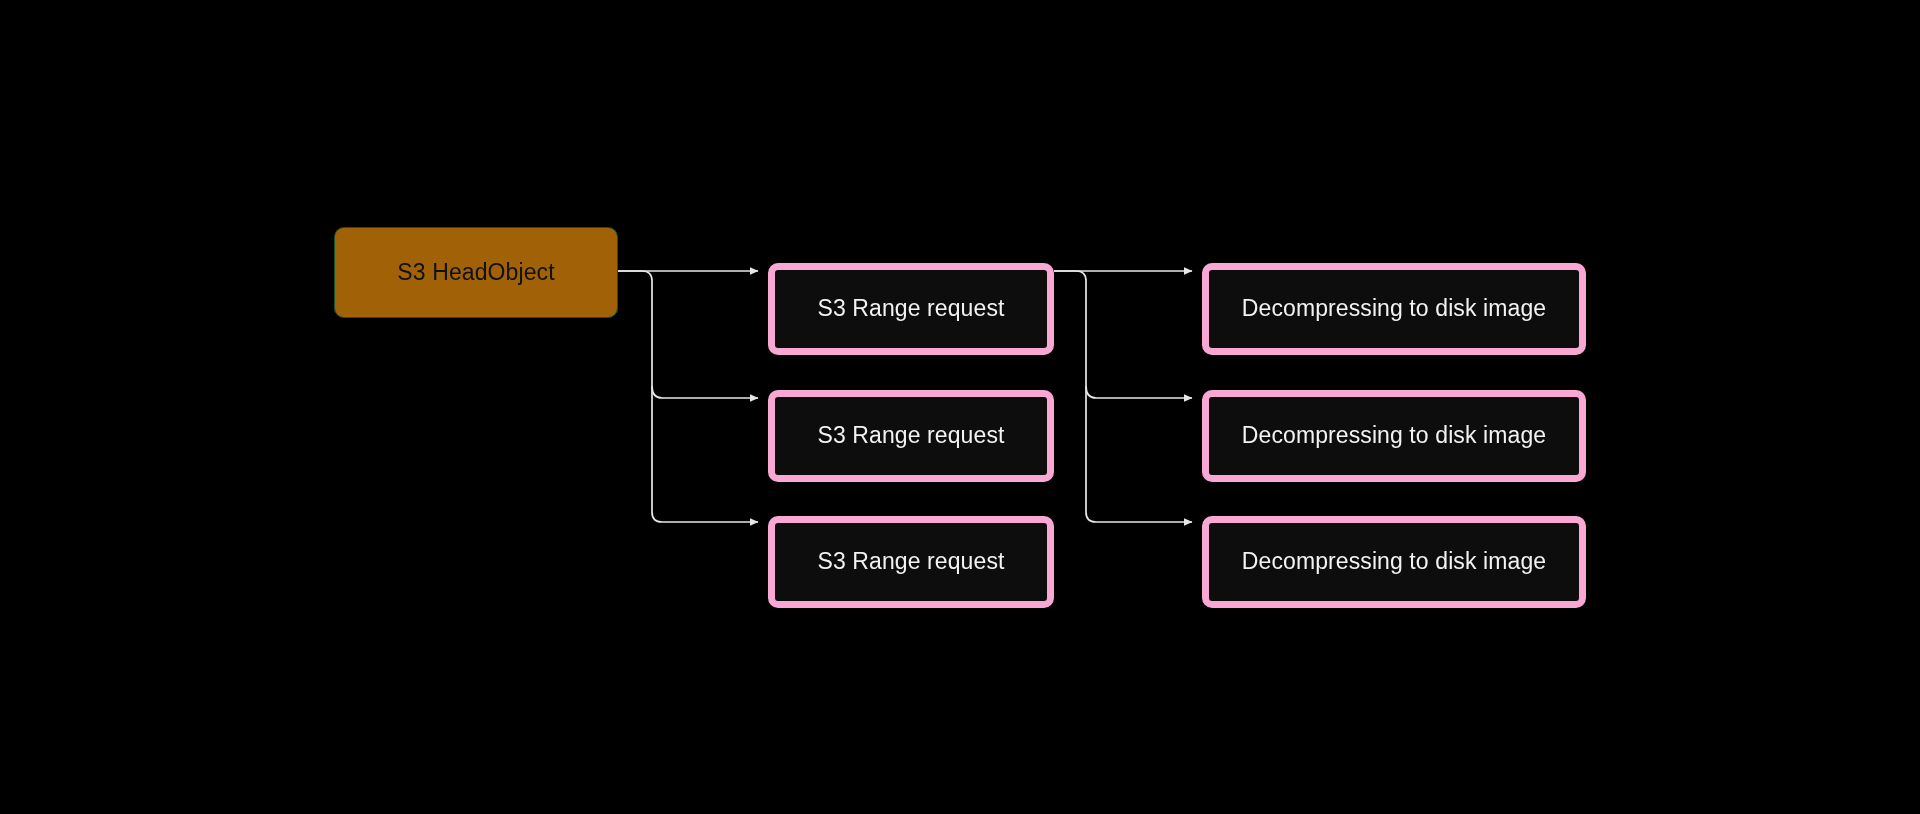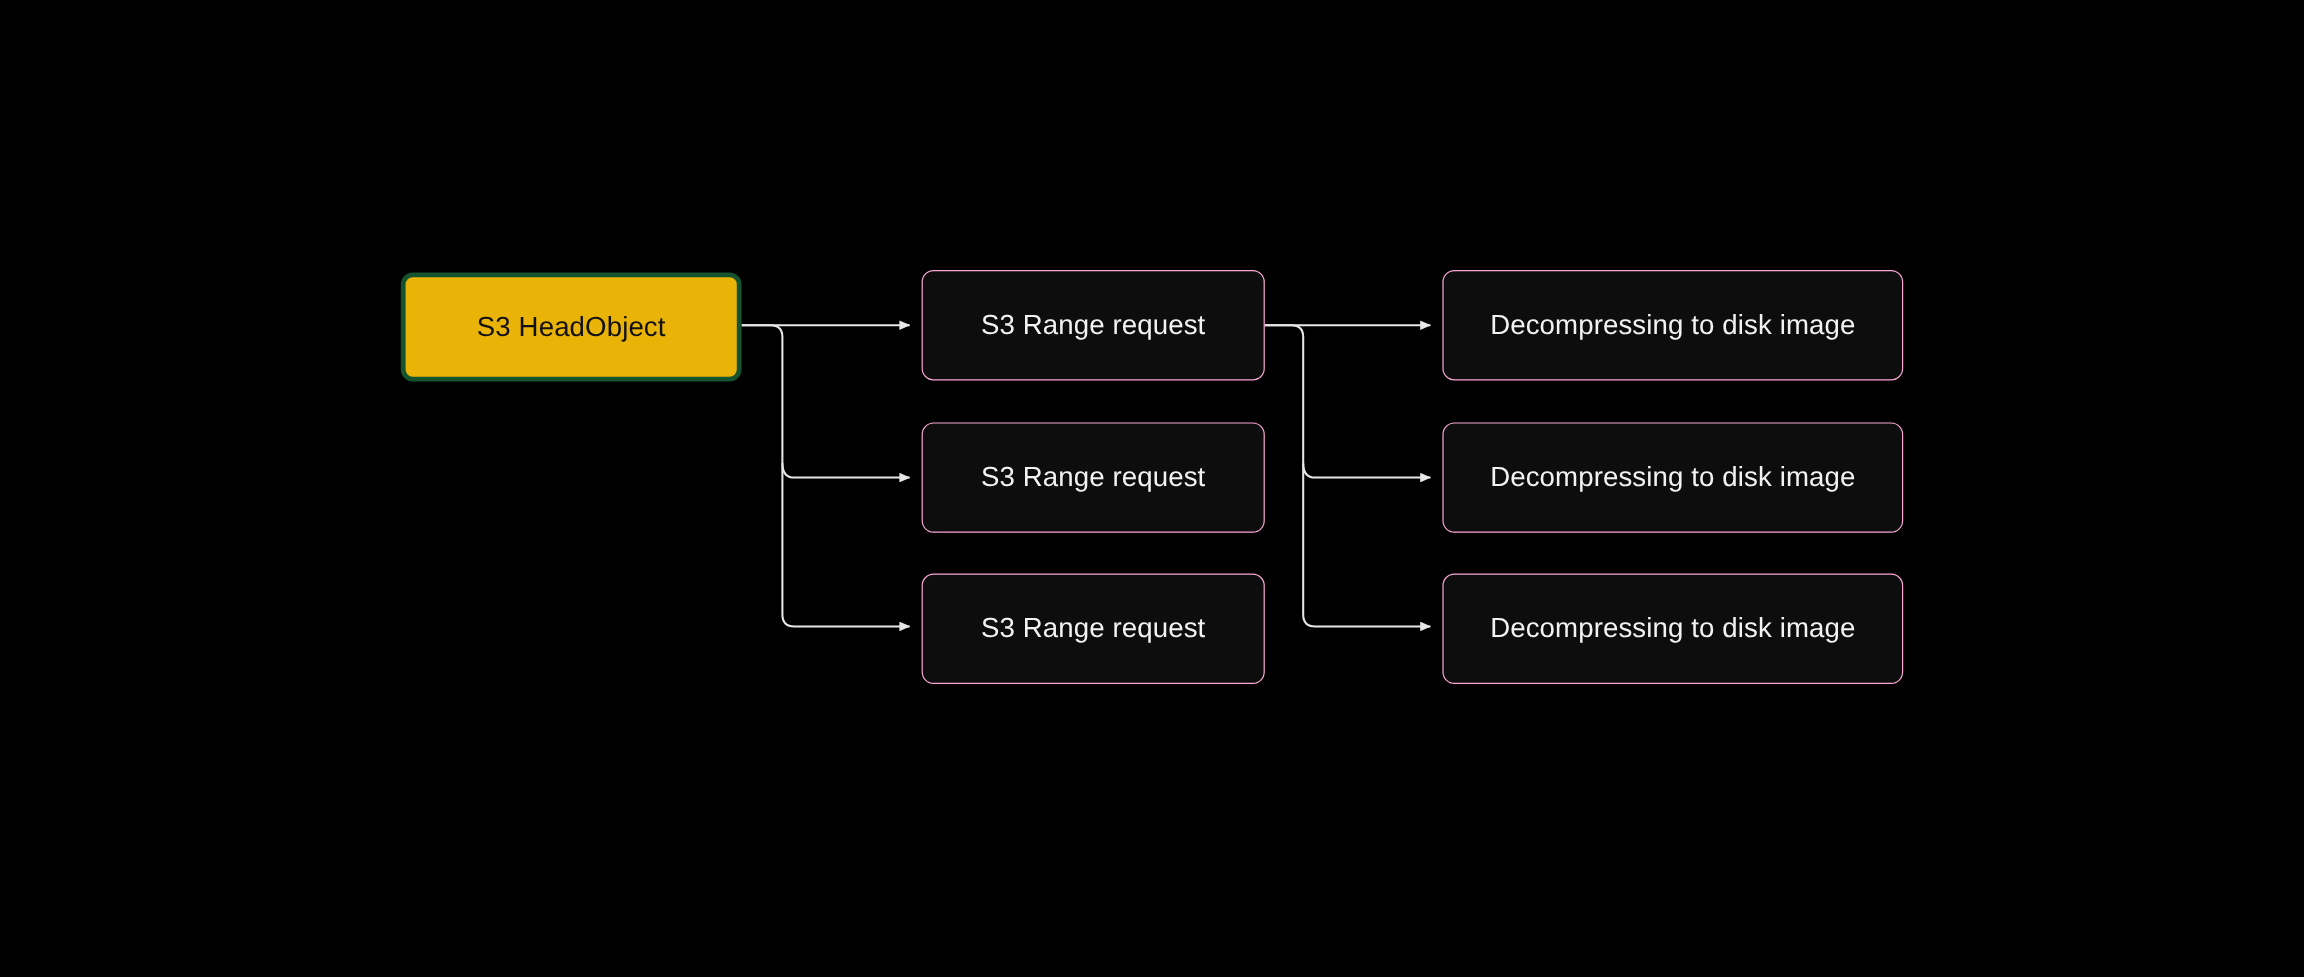--- a/index.html
+++ b/index.html
@@ -35,29 +35,30 @@
     justify-content: center;
     border-radius: 10px;
   }
   .node-label {
     font-size: 23px;
     line-height: 1.2;
     letter-spacing: 0.1px;
     white-space: nowrap;
   }
   .node.light {
-    background: #eab308;
-    border: 4px solid #14532d;
+    background: #a16207;
+    border: 1px solid #14532d;
   }
   .node.light .node-label {
     color: #111111;
   }
   .node.dark {
     background: #0d0d0d;
-    border: 1px solid #f9a8d4;
+    border: 7px solid #f9a8d4;
+    margin-top: 38px;
   }
   .node.dark .node-label {
     color: #f2f2f2;
   }
 </style>
 </head>
 <body>
 
 <div id="canvas">
 

